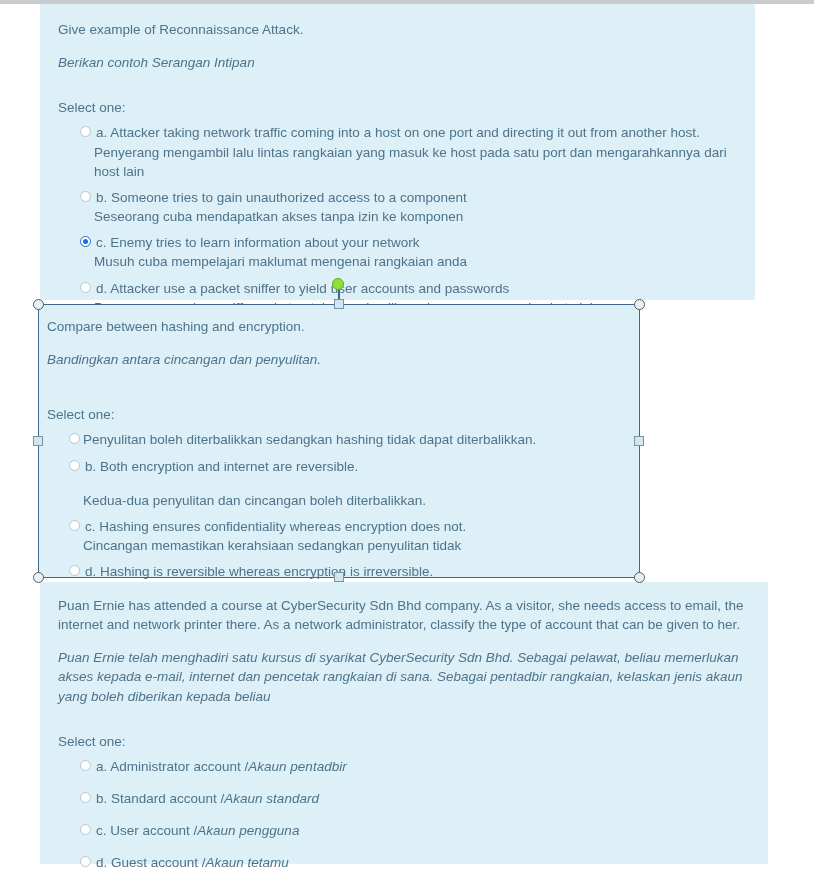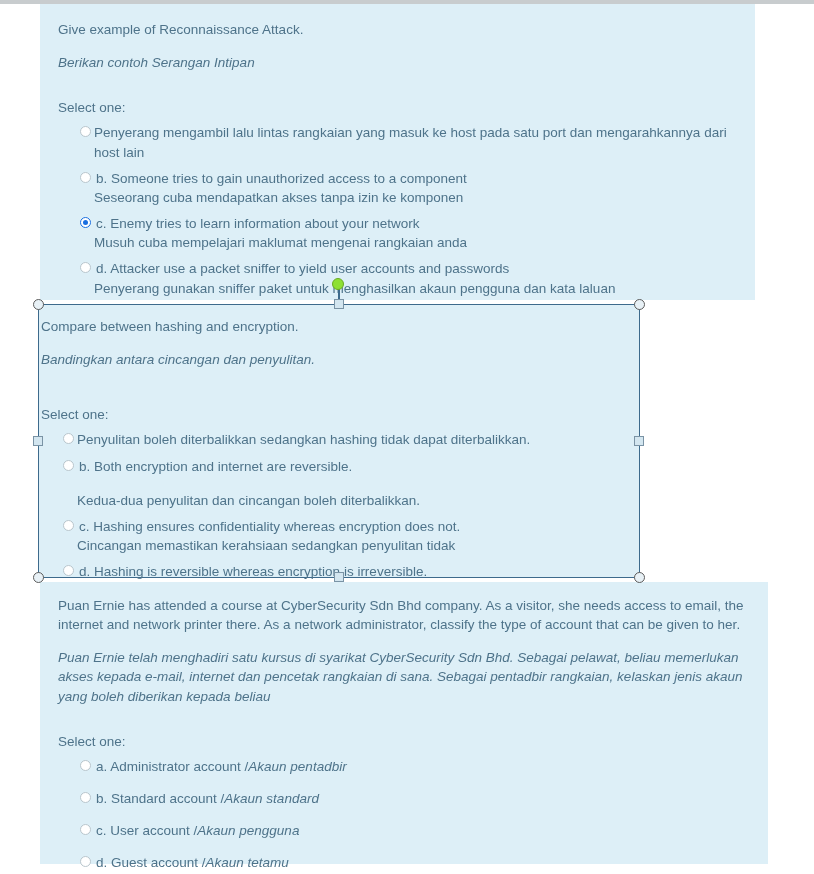--- a/index.html
+++ b/index.html
@@ -35,21 +35,21 @@
 
   #block-recon {
     left: 40px; top: 4px;
     width: 715px; height: 296px;
     padding: 16px 18px 3px 18px;
   }
 
   #block-hashing {
     left: 38px; top: 304px;
     width: 602px; height: 274px;
-    padding: 12px 14px 8px 2px;
+    padding: 12px 14px 8px 8px;
     border: 1.6px solid #3d6a8c;
   }
 
   #block-account {
     left: 40px; top: 582px;
     width: 728px; height: 282px;
     padding: 14px 18px 10px 18px;
   }
 
   .stem {
@@ -143,20 +143,21 @@
 
 <div class="qblock" id="block-recon">
   <p class="stem en">Give example of Reconnaissance Attack.</p>
   <div class="spacer-sm"></div>
   <p class="stem ms">Berikan contoh Serangan Intipan</p>
   <div class="spacer-md"></div>
   <p class="select-one">Select one:</p>
   <ul class="opt-list">
     <li class="opt">
       <span class="radio"></span>
+      <span class="en">a. Attacker taking network traffic coming into a host on one port and directing it out from another host.</span>
       <span class="ms">Penyerang mengambil lalu lintas rangkaian yang masuk ke host pada satu port dan mengarahkannya dari host lain</span>
     </li>
     <li class="opt">
       <span class="radio"></span>
       <span class="en">b. Someone tries to gain unauthorized access to a component</span>
       <span class="ms">Seseorang cuba mendapatkan akses tanpa izin ke komponen</span>
     </li>
     <li class="opt">
       <span class="radio checked"></span>
       <span class="en">c. Enemy tries to learn information about your network</span>

